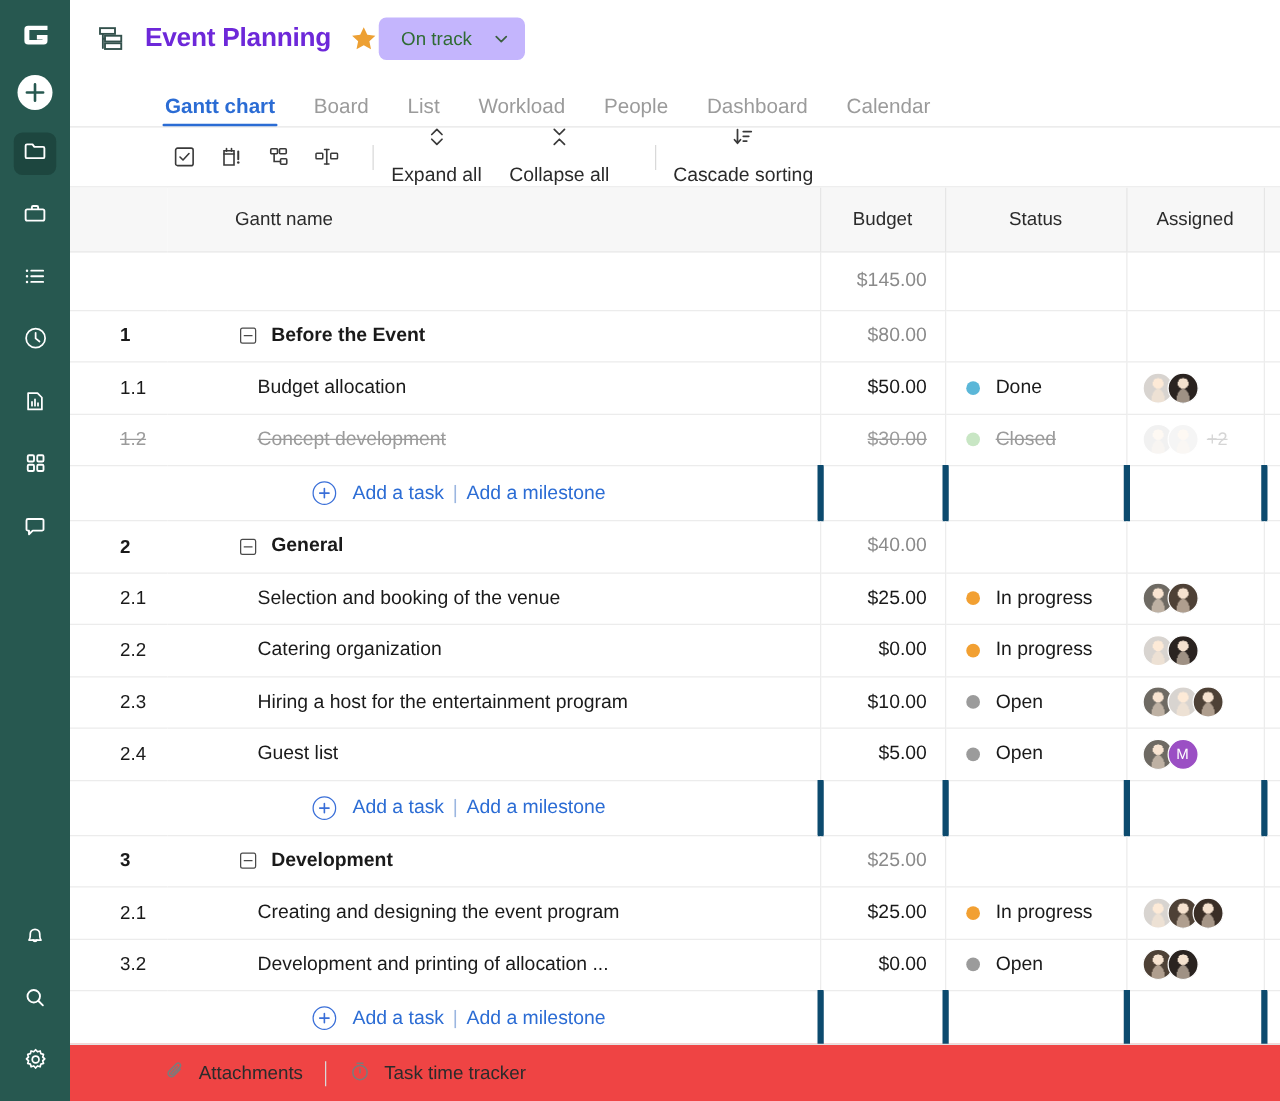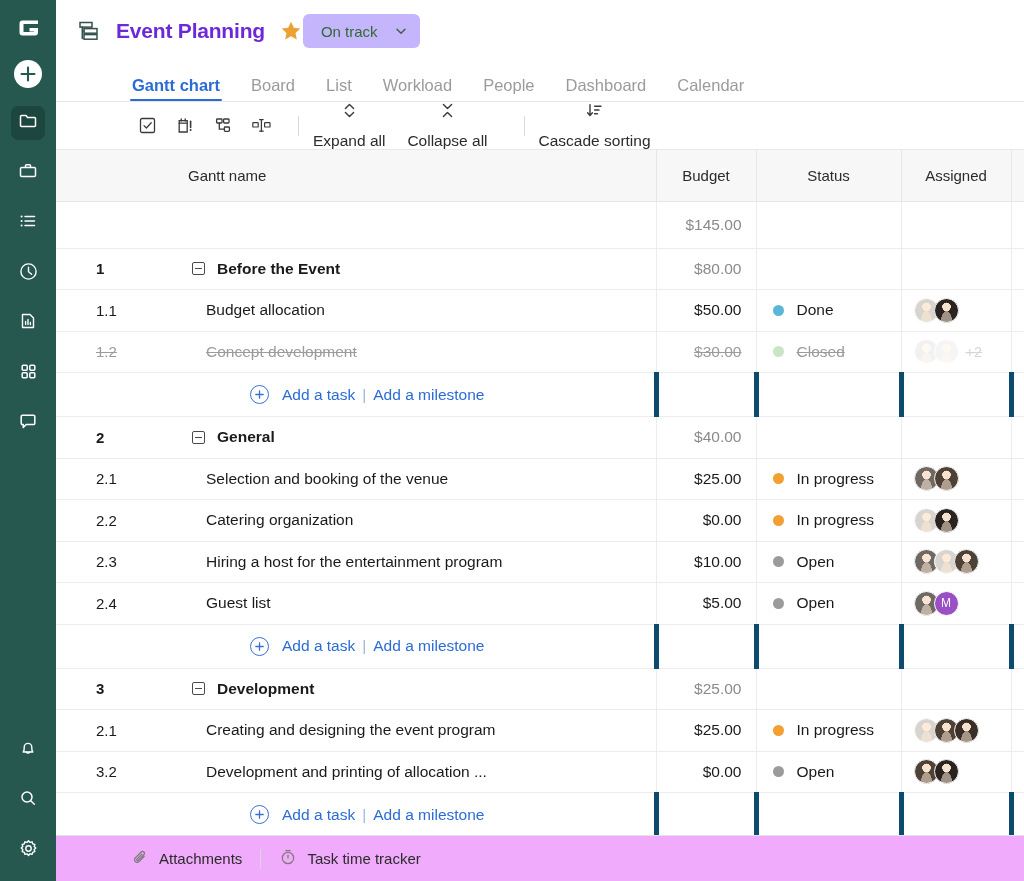--- a/index.html
+++ b/index.html
@@ -160,21 +160,21 @@
   .addcircle {
     width: 19px; height: 19px; border-radius: 50%; border: 1.4px solid #3a6fd8;
     display:flex; align-items:center; justify-content:center; margin-right: 13px; flex:0 0 19px;
   }
   .addlink { color: #2b6cd4; font-size: 15.5px; cursor:pointer; }
   .addsep { color: #9bb6e0; margin: 0 7px; }
 
   
   .bottombar {
     height: 46px; border-top: 1px solid #e2e2e2; display: flex; align-items: center;
-    padding-left: 76px; gap: 0; flex: 0 0 46px; background:#f0abfc;
+    padding-left: 76px; gap: 0; flex: 0 0 46px; background:#ef4444;
   }
   .bb-item { display:flex; align-items:center; gap: 10px; font-size: 15px; color:#2b2b2b; cursor:pointer; }
   .bb-sep { width:1px; height: 20px; background:#d8d8d8; margin: 0 18px; }
 </style>
 </head>
 <body>
 
 <div class="app">
 
   <div class="rail">

